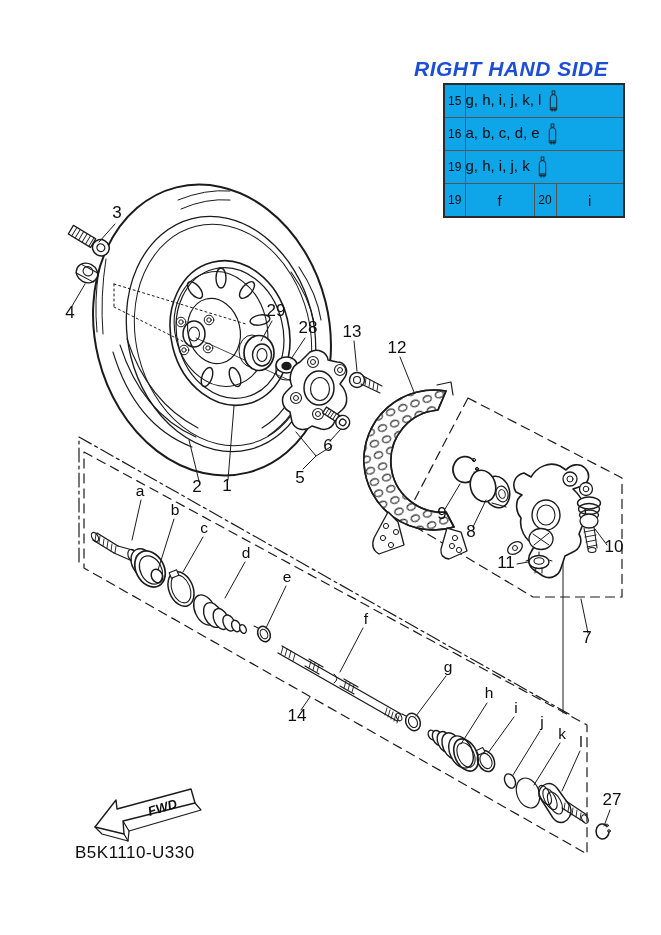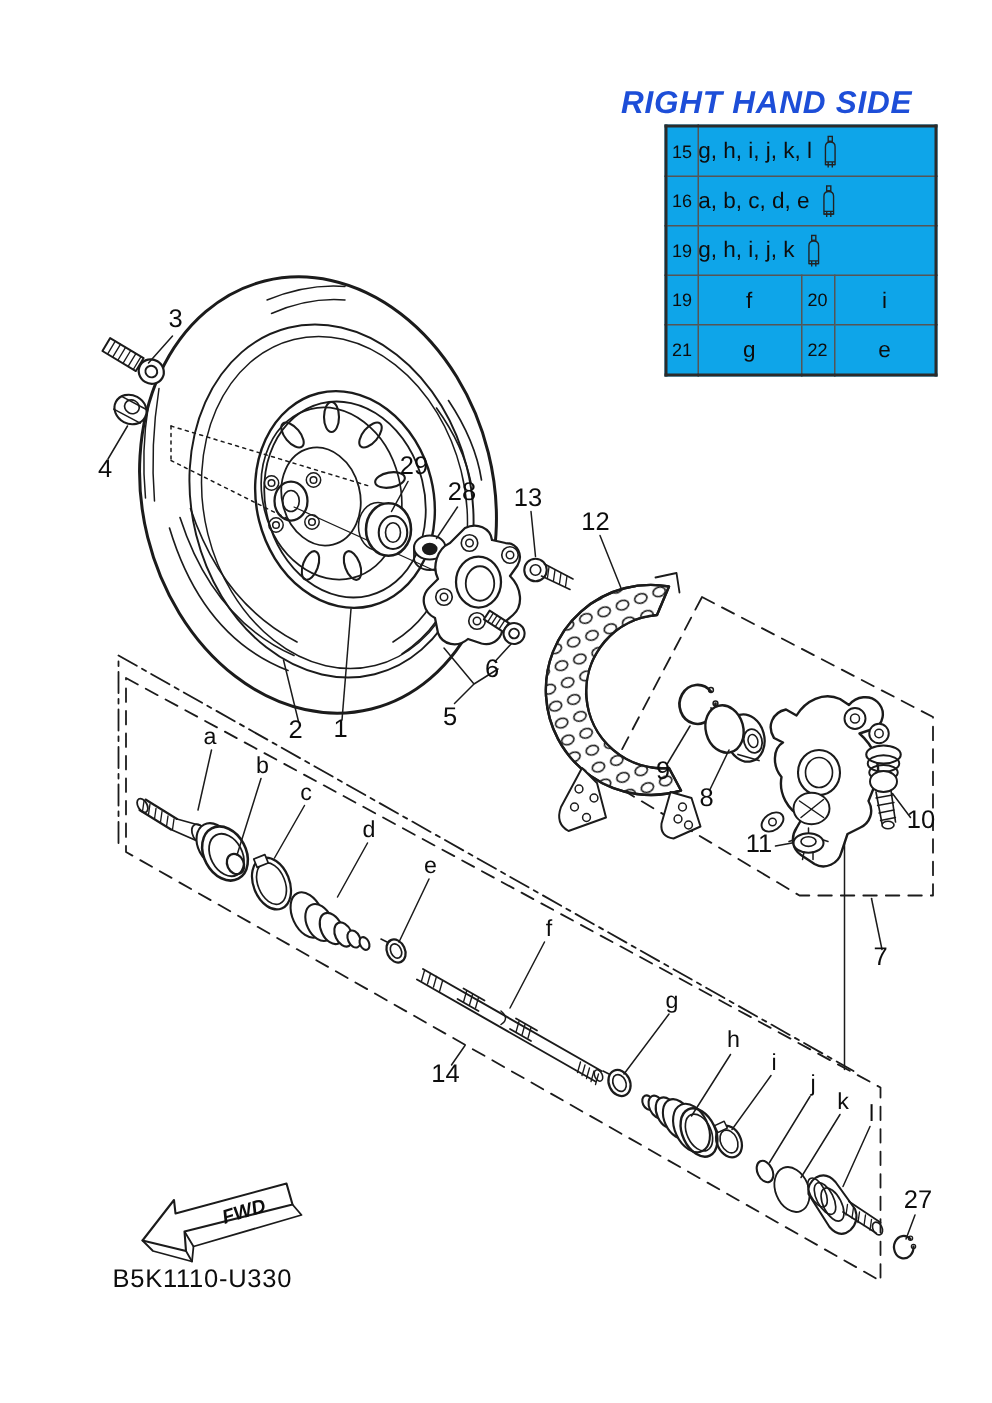--- a/index.html
+++ b/index.html
@@ -433,22 +433,16 @@
                 <path d="M2.5,19 L9.5,19 M4.5,19 V23 M7.5,19 V23 M2.5,21 H9.5"></path>
               </g>
             </svg></td>
   </tr>
   <tr>
     <td class="num">19</td>
     <td class="letterc">f</td>
     <td class="num2">20</td>
     <td class="letterc">i</td>
   </tr>
-  <tr>
-    <td class="num">21</td>
-    <td class="letterc">g</td>
-    <td class="num2">22</td>
-    <td class="letterc">e</td>
-  </tr>
 </tbody>
     </table>
 
 </div>
 
 </body></html>

